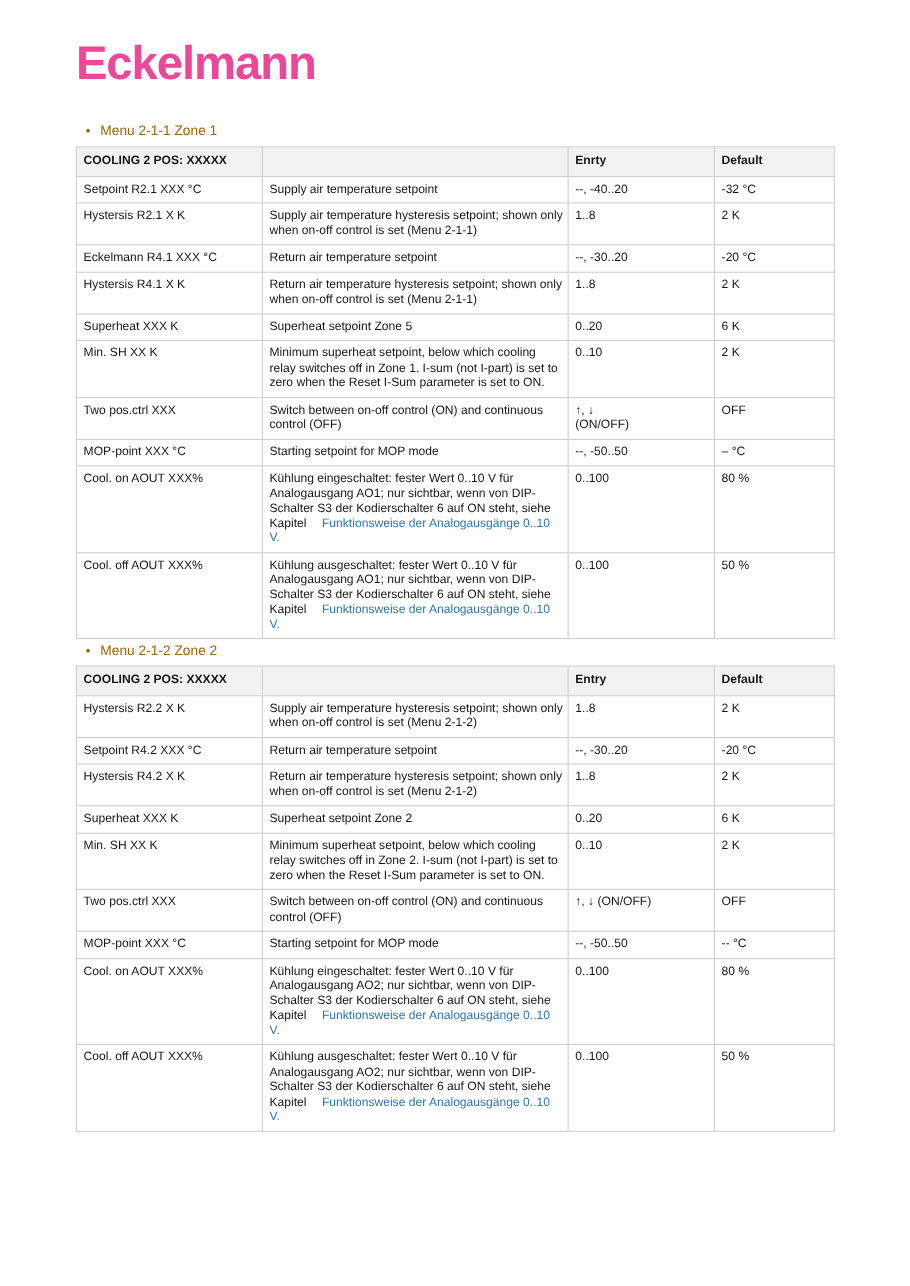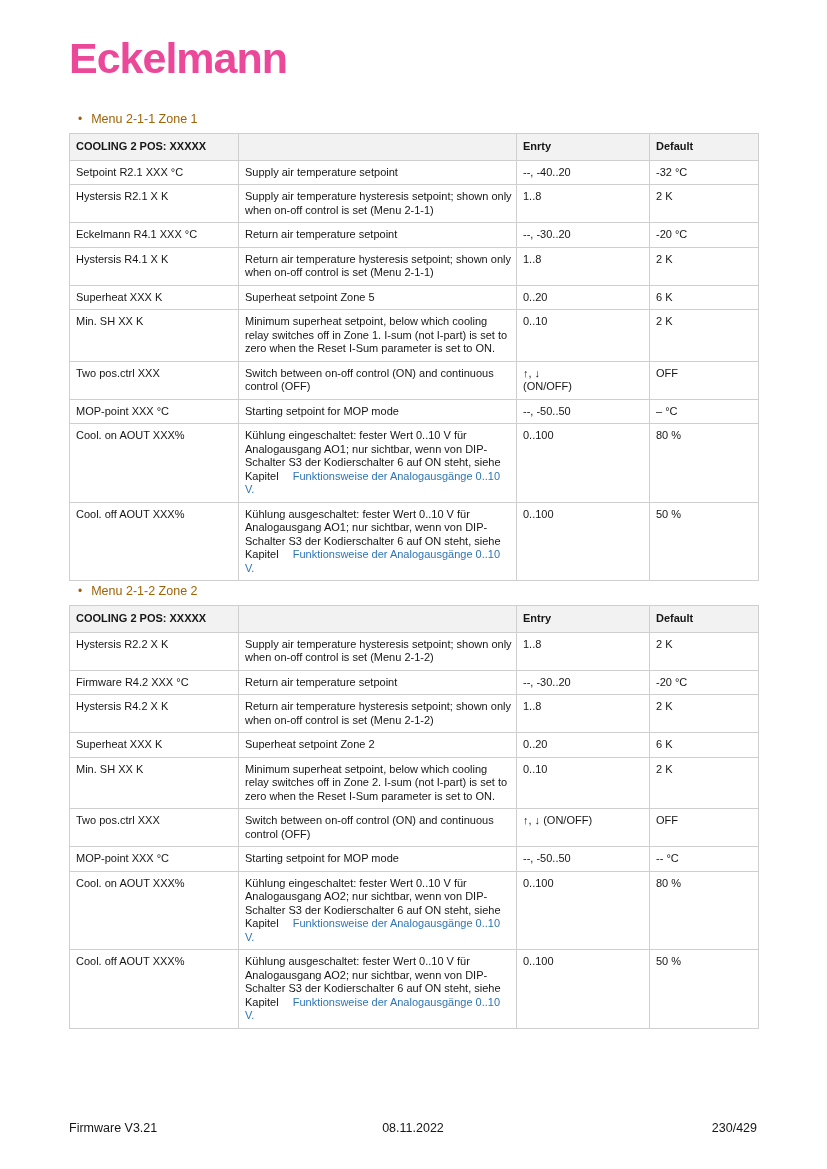--- a/index.html
+++ b/index.html
@@ -185,21 +185,21 @@
       </tr>
     </thead>
     <tbody>
       <tr>
         <td class="c-param">Hystersis R2.2 X K</td>
         <td class="c-desc"><span>Supply air temperature hysteresis setpoint; shown only when on-off control is set (Menu 2-1-2)</span></td>
         <td class="c-entry">1..8</td>
         <td class="c-default">2 K</td>
       </tr>
       <tr>
-        <td class="c-param">Firmware R4.2 XXX °C</td>
+        <td class="c-param">Setpoint R4.2 XXX °C</td>
         <td class="c-desc"><span>Return air temperature setpoint</span></td>
         <td class="c-entry">--, -30..20</td>
         <td class="c-default">-20 °C</td>
       </tr>
       <tr>
         <td class="c-param">Hystersis R4.2 X K</td>
         <td class="c-desc"><span>Return air temperature hysteresis setpoint; shown only when on-off control is set (Menu 2-1-2)</span></td>
         <td class="c-entry">1..8</td>
         <td class="c-default">2 K</td>
       </tr>
@@ -235,19 +235,14 @@
       </tr>
       <tr>
         <td class="c-param">Cool. off AOUT XXX%</td>
         <td class="c-desc"><span>Kühlung ausgeschaltet: fester Wert 0..10 V für Analogausgang AO2; nur sichtbar, wenn von DIP-Schalter S3 der Kodierschalter 6 auf ON steht, siehe Kapitel </span><span class="doc-link">Funktionsweise der Analogausgänge 0..10 V.</span></td>
         <td class="c-entry">0..100</td>
         <td class="c-default">50 %</td>
       </tr>
     </tbody>
   </table>
 
-  <div class="footer">
-    <span class="f-left">Firmware V3.21</span>
-    <span class="f-center">08.11.2022</span>
-    <span class="f-right">230/429</span>
-  </div>
 
 </div>
 
 </body></html>

